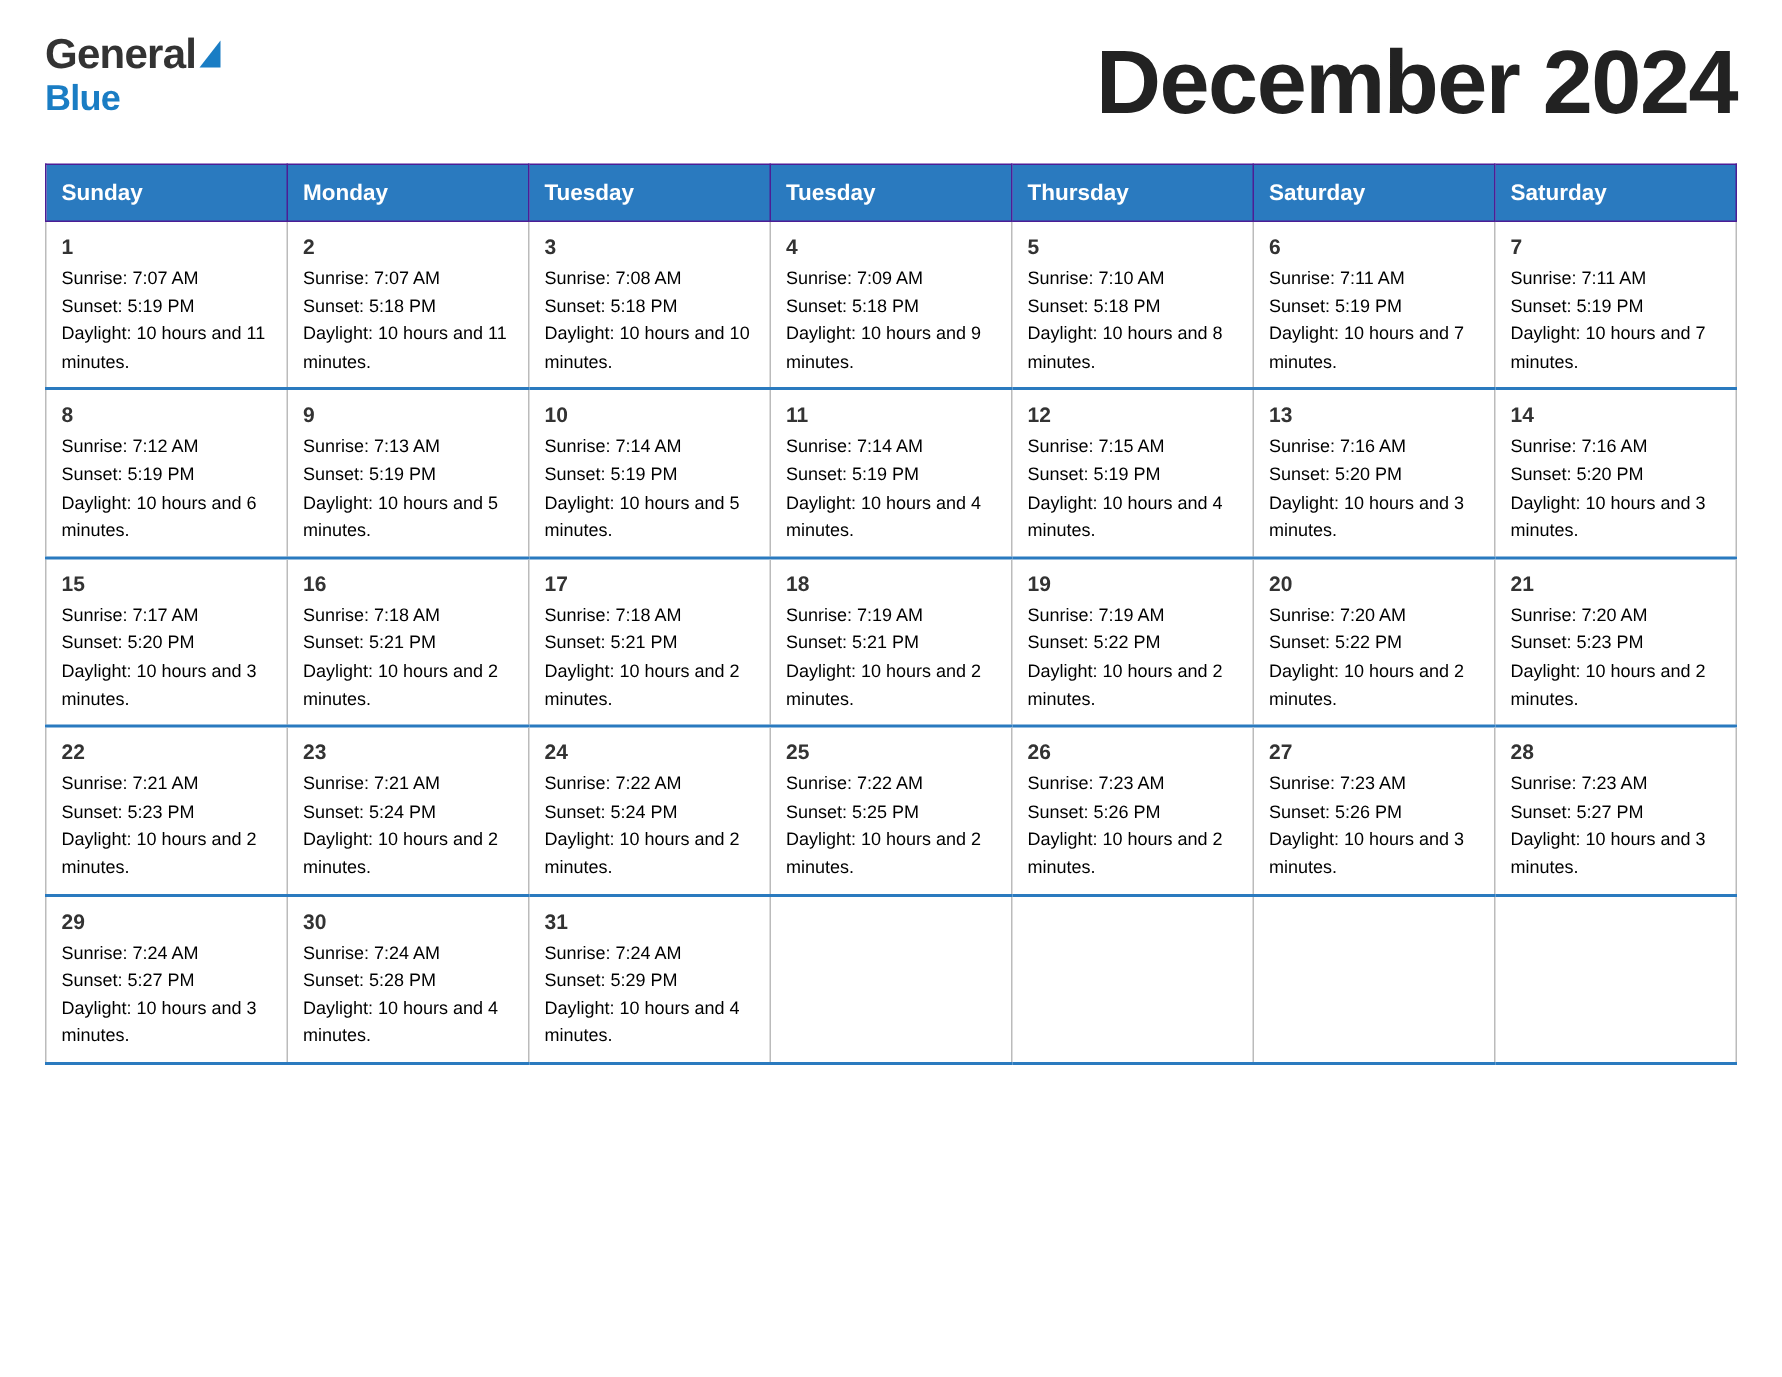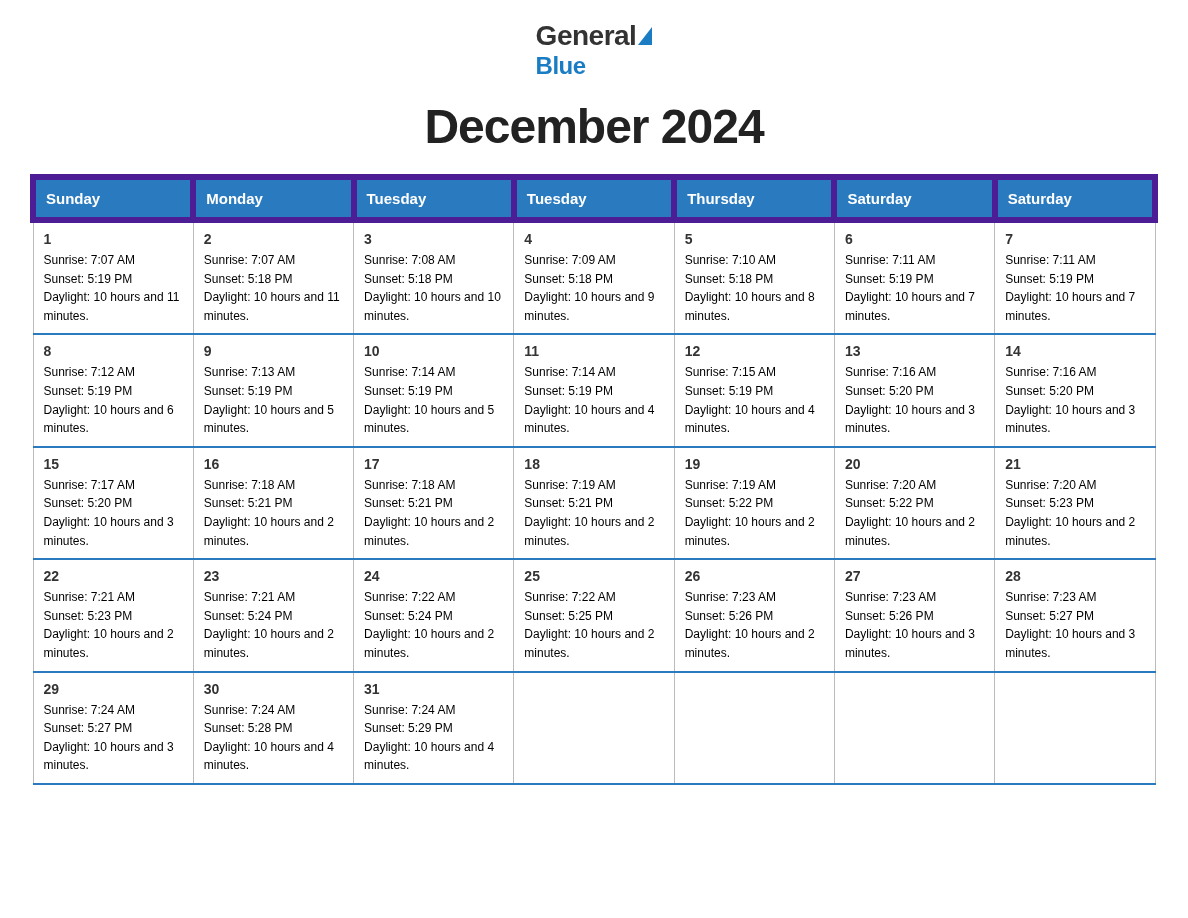--- a/index.html
+++ b/index.html
@@ -6,23 +6,22 @@
     body {
       font-family: Arial, sans-serif;
       background: #fff;
       width: 1188px;
       min-height: 918px;
       padding: 20px 30px;
     }
     .header {
       display: flex;
       justify-content: space-between;
-      align-items: center;
+      align-items: flex-start;
       margin-bottom: 20px;
-      flex-direction: column;
     }
     .logo {
       display: flex;
       flex-direction: column;
       align-items: flex-start;
     }
     .logo-general {
       font-size: 28px;
       font-weight: bold;
       color: #333;
@@ -48,44 +47,43 @@
       align-items: center;
     }
     .logo-line2 {
       display: flex;
       align-items: center;
     }
     .title-section {
       text-align: right;
     }
     .month-title {
-      font-size: 48px;
+      font-size: 60px;
       font-weight: bold;
       color: #222;
       letter-spacing: -1px;
-      margin-top: 19px;
     }
     .location-title {
       font-size: 22px;
       color: #444;
       margin-top: 4px;
     }
     .calendar-table {
       width: 100%;
       border-collapse: collapse;
       border: 1px solid #999;
     }
     .calendar-table th {
       background-color: #2a7abf;
       color: #fff;
       padding: 10px 10px;
       text-align: left;
       font-size: 15px;
       font-weight: bold;
-      border: 6px solid #4c1d95;
+      border: 1px solid #4c1d95;
     }
     .calendar-table td {
       vertical-align: top;
       padding: 8px 10px;
       border: 1px solid #bbb;
       width: calc(100% / 7);
       min-height: 110px;
       font-size: 12.5px;
       color: #333;
     }

